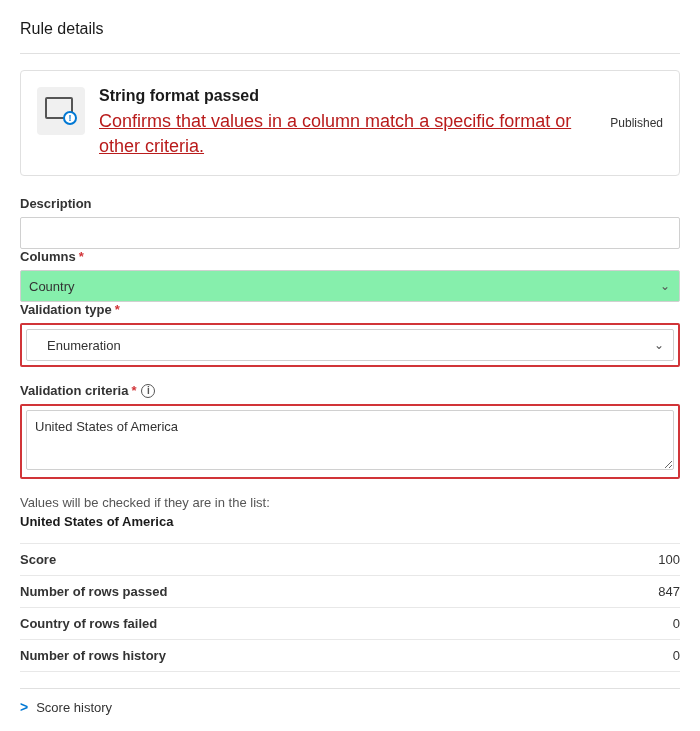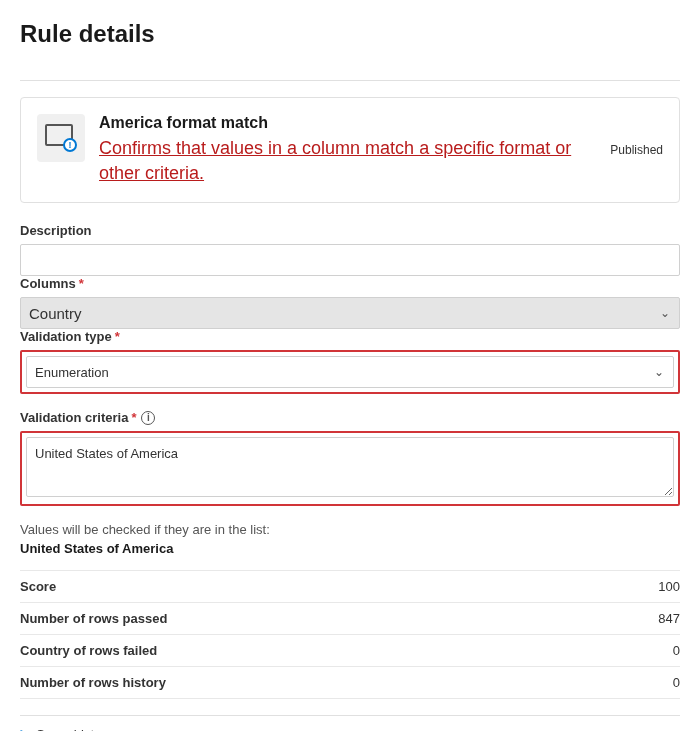--- a/index.html
+++ b/index.html
@@ -15,24 +15,24 @@
       font-size: 14px;
       width: 700px;
       min-height: 731px;
     }
 
     .page-container {
       padding: 20px 20px;
     }
 
     .page-title {
-      font-size: 24px;
-      font-weight: 700;
+      font-size: 16px;
+      font-weight: 400;
       color: #1a1a1a;
-      margin-bottom: 32px;
+      margin-bottom: 15px;
     }
 
     .divider {
       border: none;
       border-top: 1px solid #e0e0e0;
       margin-bottom: 16px;
     }
 
     .rule-card {
       border: 1px solid #e0e0e0;
@@ -163,23 +163,23 @@
       position: relative;
       width: 100%;
     }
 
     .select-field {
       width: 100%;
       height: 32px;
       border: 1px solid #d0d0d0;
       border-radius: 2px;
       padding: 0 32px 0 8px;
-      font-size: 15px;
-      color: #333;
-      background: #e5e5e5;
+      font-size: 13px;
+      color: #333;
+      background: #86efac;
       appearance: none;
       cursor: pointer;
       outline: none;
     }
 
     .select-chevron {
       position: absolute;
       right: 10px;
       top: 50%;
       transform: translateY(-50%);
@@ -212,21 +212,21 @@
     .validation-select-inner {
       position: relative;
       width: 100%;
     }
 
     .validation-select {
       width: 100%;
       height: 32px;
       border: 1px solid #d0d0d0;
       border-radius: 2px;
-      padding: 0 32px 0 8px;
+      padding: 0 32px 0 20px;
       font-size: 13px;
       color: #333;
       background: #fff;
       appearance: none;
       cursor: pointer;
       outline: none;
     }
 
     .validation-criteria-section {
       margin-bottom: 16px;
@@ -327,21 +327,21 @@
   <hr class="divider">
 
   <div class="rule-card">
     <div class="rule-icon-box">
       <div class="rule-icon-inner">
         <div class="rule-icon-rect"></div>
         <div class="rule-icon-circle">!</div>
       </div>
     </div>
     <div class="rule-info">
-      <div class="rule-title">America format match</div>
+      <div class="rule-title">String format passed</div>
       <div class="rule-description">Confirms that values in a column match a specific format or other criteria.</div>
     </div>
     <div class="rule-status">Published</div>
   </div>
 
   <div class="form-section">
     <div class="field-label">Description</div>
     <input type="text" class="text-input" value="" placeholder="" style="">
   </div>
 

